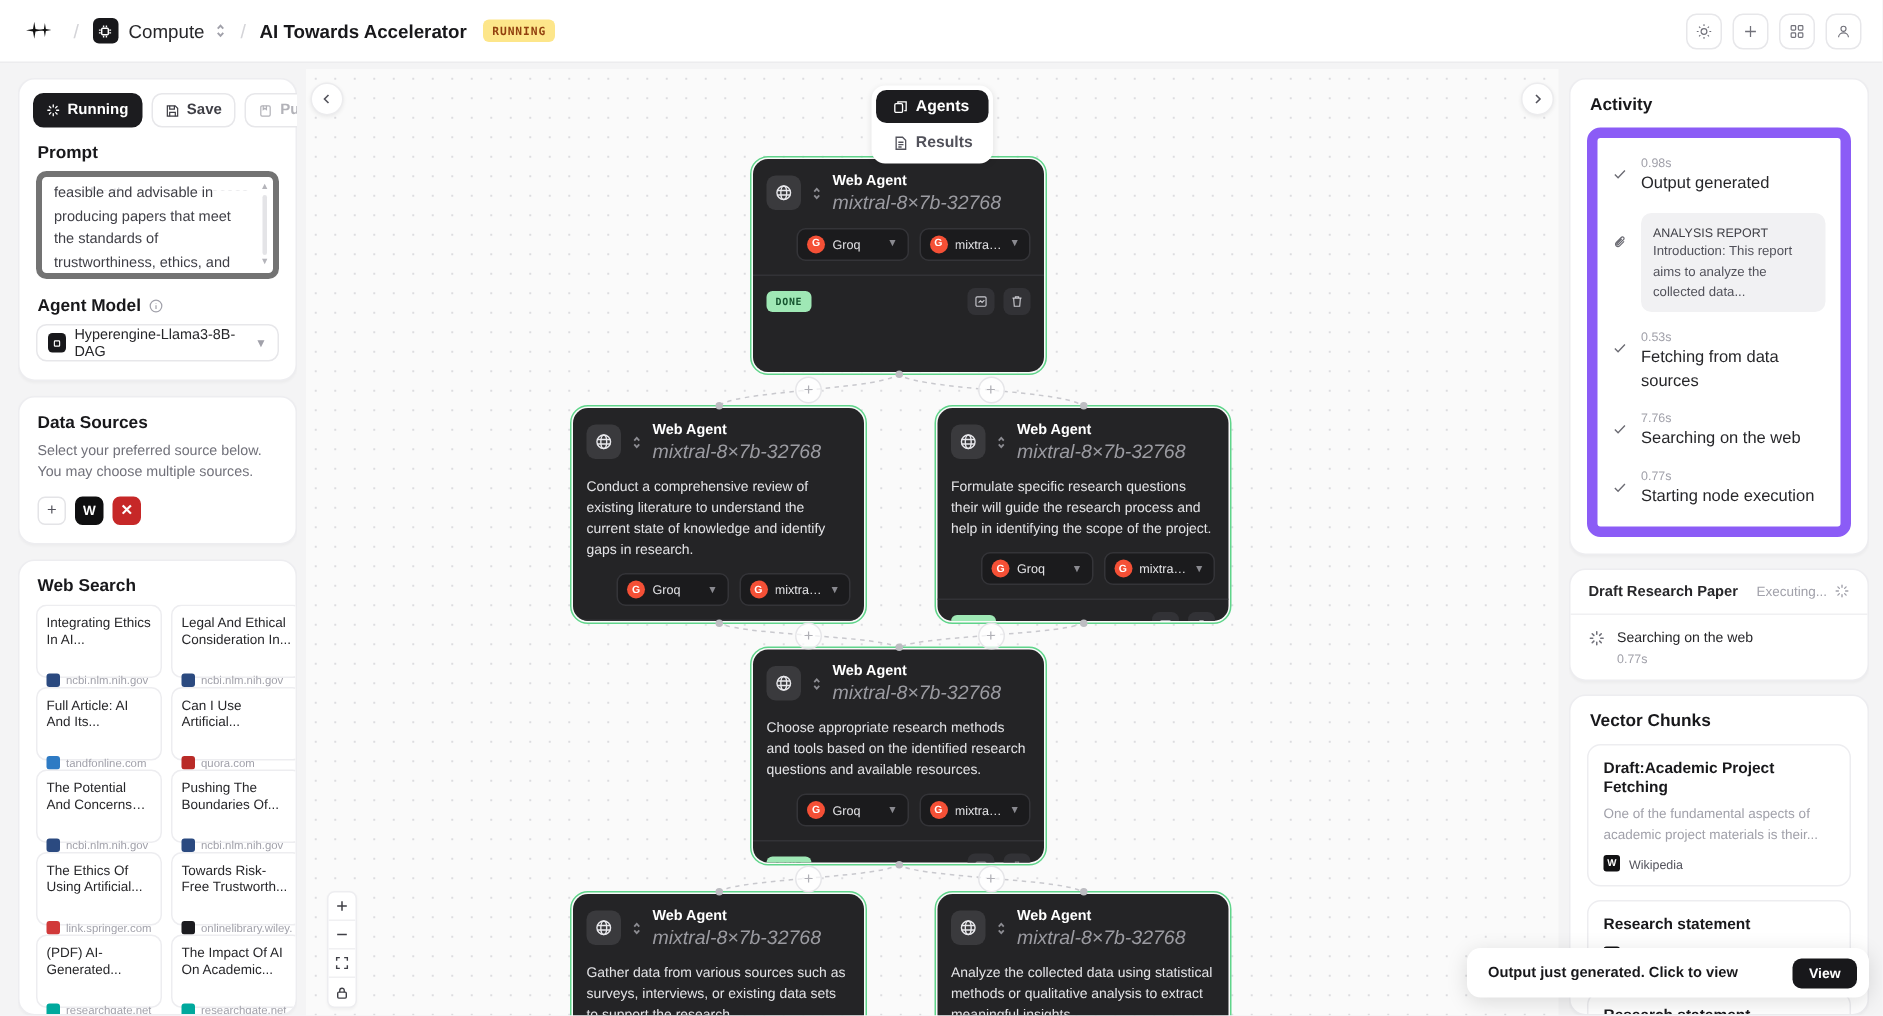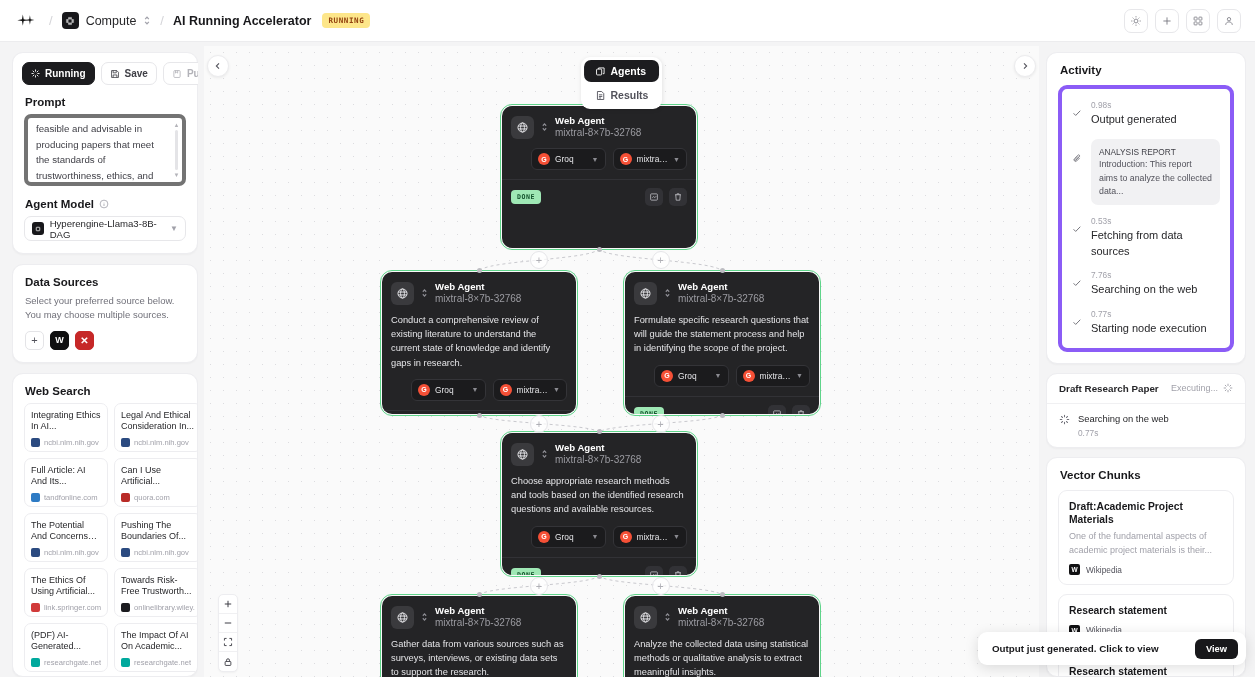--- a/index.html
+++ b/index.html
@@ -105,21 +105,21 @@
     padding: 0 11px 8px; overflow: hidden;
   }
   .ws-item {
     border: 1px solid #ededf0; border-radius: 7px; padding: 6px 6px 5px;
     background: #fff; min-height: 49px;
   }
   .ws-title {
     font-size: 9px; line-height: 1.32; color: #27272a; font-weight: 500;
     display: -webkit-box; -webkit-line-clamp: 2; -webkit-box-orient: vertical; overflow: hidden;
   }
-  .ws-src { display: flex; align-items: center; gap: 4px; margin-top: 5px; }
+  .ws-src { display: flex; align-items: center; gap: 4px; margin-top: 16px; }
   .ws-fav { width: 9px; height: 9px; border-radius: 2px; flex: 0 0 auto; }
   .ws-dom { font-size: 7.6px; color: #a1a1aa; overflow: hidden; white-space: nowrap; text-overflow: ellipsis; }
 
   
   .canvas {
     position: absolute; left: 204px; top: 46px; right: 216px; bottom: 0;
     background-color: #fafafa;
     background-image: radial-gradient(#dcdcdf 0.85px, transparent 0.85px);
     background-size: 13px 13px;
     overflow: hidden;
@@ -159,21 +159,21 @@
     outline: 1.6px solid #5fd48a; outline-offset: 1.6px;
     padding: 9px; color: #fff; overflow: hidden;
   }
   .node-head { display: flex; align-items: center; gap: 7px; }
   .node-avatar {
     width: 23px; height: 23px; border-radius: 6px; background: #3a3a3d;
     display: flex; align-items: center; justify-content: center; flex: 0 0 auto;
   }
   .node-spin { color: #8d8d93; font-size: 7px; line-height: .8; display: flex; flex-direction: column; }
   .node-name { font-size: 9.6px; font-weight: 700; color: #fff; line-height: 1.22; }
-  .node-model { font-size: 10px; color: #9b9ba1; line-height: 1.25; }
+  .node-model { font-size: 13px; color: #9b9ba1; line-height: 1.25; font-style: italic; }
   .node-desc { font-size: 9.3px; line-height: 1.52; color: #e4e4e7; margin-top: 8px; }
   .node-selects { display: flex; gap: 7px; margin-top: 9px; padding-left: 20px; }
   .nsel {
     flex: 1; min-width: 0; background: #1b1b1d; border: 1px solid #343438; border-radius: 6px;
     height: 22px; display: flex; align-items: center; gap: 5px; padding: 0 6px;
   }
   .nsel-dot {
     width: 12px; height: 12px; border-radius: 50%; background: #f55036; flex: 0 0 auto;
     display: flex; align-items: center; justify-content: center; color: #fff; font-size: 7px; font-weight: 700;
   }
@@ -204,21 +204,21 @@
     position: absolute; width: 5px; height: 5px; border-radius: 50%;
     background: #bdbdc2; z-index: 7;
   }
 
   
   .right-panel {
     position: absolute; right: 9px; top: 52px; width: 200px; bottom: 0;
     display: flex; flex-direction: column; gap: 9px; overflow: hidden;
   }
   .rp-title { font-size: 11.5px; font-weight: 700; padding: 11px 13px 9px; }
-  .act-inner { margin: 0 11px 11px; border: 4px solid #8b5cf6; border-radius: 9px; padding: 11px 10px; }
+  .act-inner { margin: 0 11px 11px; border: 7px solid #8b5cf6; border-radius: 9px; padding: 11px 10px; }
   .act-item { display: flex; gap: 8px; margin-bottom: 11px; }
   .act-item:last-child { margin-bottom: 0; }
   .act-mark { width: 11px; flex: 0 0 auto; color: #6b6b73; font-size: 9px; padding-top: 8px; }
   .act-time { font-size: 8.3px; color: #a1a1aa; line-height: 1.4; }
   .act-text { font-size: 11px; color: #27272a; line-height: 1.45; }
   .act-report {
     background: #f1f1f3; border-radius: 7px; padding: 7px 8px; flex: 1;
   }
   .act-report-t { font-size: 8.3px; color: #3f3f46; line-height: 1.55; }
   .act-report-b { font-size: 8.8px; color: #52525b; line-height: 1.5; }
@@ -276,21 +276,21 @@
         </svg>
       </span>
       <span class="crumb-text">Compute</span>
       <span class="crumb-caret">
         <svg width="8" height="11" viewBox="0 0 8 12" fill="none" stroke="#a1a1aa" stroke-width="1.4">
           <path d="M2 4.5 4 2.3 6 4.5M2 7.5 4 9.7 6 7.5"></path>
         </svg>
       </span>
     </div>
     <span class="crumb-sep">/</span>
-    <span class="title-text">AI Running Accelerator</span>
+    <span class="title-text">AI Towards Accelerator</span>
     <span class="status-badge">RUNNING</span>
 
     <div class="topbar-right">
       <div class="icon-btn-round">
         <svg width="12" height="12" viewBox="0 0 20 20" fill="none" stroke="currentColor" stroke-width="1.3">
           <circle cx="10" cy="10" r="3.2"></circle>
           <path d="M10 2v2M10 16v2M2 10h2M16 10h2M4.5 4.5l1.4 1.4M14.1 14.1l1.4 1.4M15.5 4.5l-1.4 1.4M5.9 14.1l-1.4 1.4"></path>
         </svg>
       </div>
       <div class="icon-btn-round">
@@ -599,21 +599,21 @@
     <span class="node-spin">
       <svg width="7" height="10" viewBox="0 0 8 12" fill="none" stroke="#8d8d93" stroke-width="1.4">
         <path d="M2 4.5 4 2.3 6 4.5M2 7.5 4 9.7 6 7.5"></path>
       </svg>
     </span>
     <div style="min-width:0">
       <div class="node-name">Web Agent</div>
       <div class="node-model">mixtral-8×7b-32768</div>
     </div>
   </div>
-  <div class="node-desc">Formulate specific research questions that will guide the statement process and help in identifying the scope of the project.</div>
+  <div class="node-desc">Formulate specific research questions their will guide the research process and help in identifying the scope of the project.</div>
   <div class="node-selects">
     <div class="nsel">
       <span class="nsel-dot">G</span>
       <span class="nsel-label">Groq</span>
       <span class="nsel-chev">▼</span>
     </div>
     <div class="nsel">
       <span class="nsel-dot">G</span>
       <span class="nsel-label">mixtral-8×7b-...</span>
       <span class="nsel-chev">▼</span>
@@ -849,21 +849,21 @@
           <span class="exec-label">Searching on the web</span>
         </div>
         <div class="exec-t">0.77s</div>
       </div>
     </div>
 
     <div class="card" style="flex:1;overflow:hidden">
       <div class="rp-title">Vector Chunks</div>
       <div id="vc-list">
           <div class="vc-item">
-            <div class="vc-title">Draft:Academic Project Materials</div>
+            <div class="vc-title">Draft:Academic Project Fetching</div>
             <div class="vc-snip">One of the fundamental aspects of academic project materials is their...</div>
             <div class="vc-src">
               <span class="vc-fav">W</span>
               <span class="vc-dom">Wikipedia</span>
             </div>
           </div>
           <div class="vc-item">
             <div class="vc-title">Research statement</div>
             <div class="vc-src">
               <span class="vc-fav">W</span>

